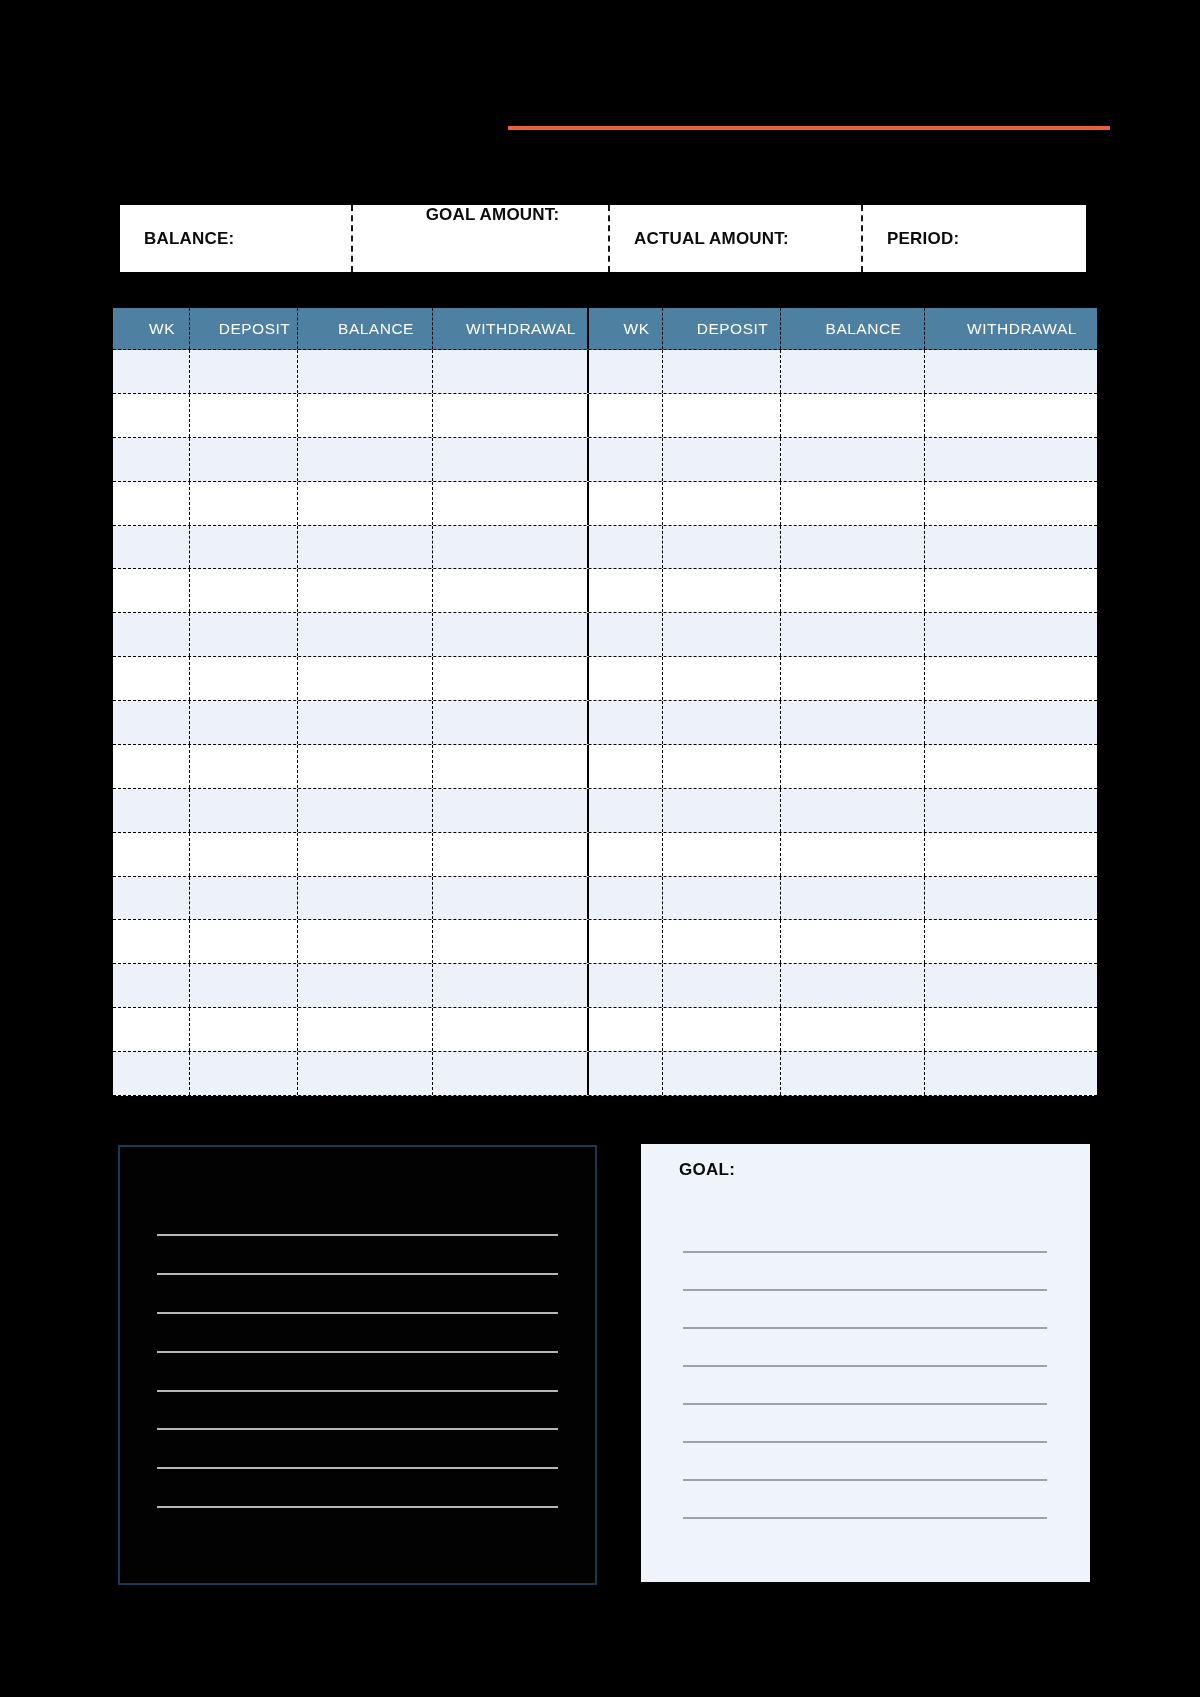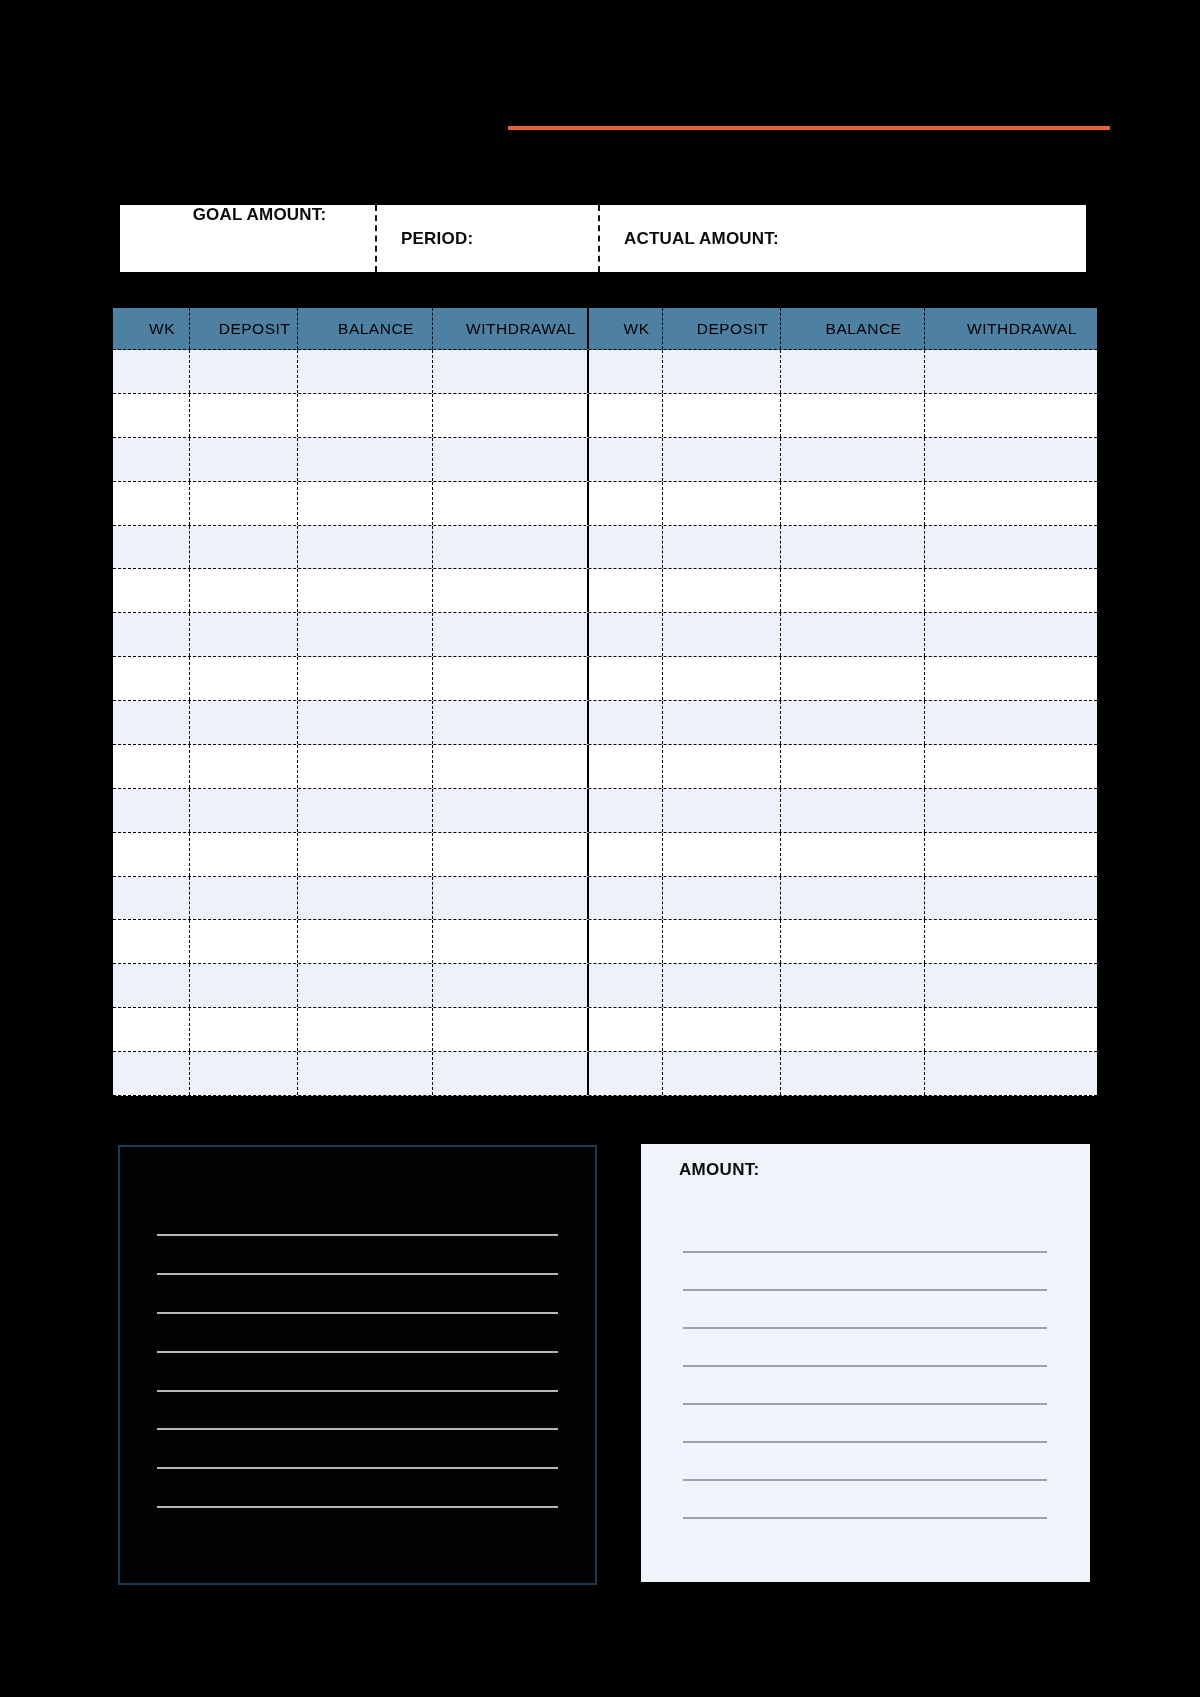--- a/index.html
+++ b/index.html
@@ -41,21 +41,21 @@
     display:grid;
     grid-template-columns:77px 108px 135px 156px 74px 118px 144px 172px;
   }
   .t-header {
     height:42px; background:var(--header-bg, #4D80A1);
     border-bottom:1px dashed #000; box-sizing:border-box;
   }
   .th {
     display:flex; align-items:center; justify-content:center;
     box-sizing:border-box; padding-left:22px; overflow:hidden;
-    color:#000000; font-size:15.5px; font-weight:400; letter-spacing:0.5px;
+    color:#ffffff; font-size:15.5px; font-weight:400; letter-spacing:0.5px;
     white-space:nowrap; border-right:1px dashed #0a0a0a;
   }
   .t-row > :nth-child(4) { border-right:2px solid #000 !important; }
   .t-row > :last-child { border-right:none; }
   .t-body-row {
     height:43.88px; box-sizing:border-box;
     border-bottom:1px dashed #000; background:#ffffff;
   }
   .t-body-row:nth-child(odd) { background:var(--alt-row, #EDF2FA); }
   .td { border-right:1px dashed #000; box-sizing:border-box; }
@@ -88,30 +88,34 @@
   }
 </style>
 </head>
 <body>
 
 <div class="page">
 
   <div class="accent-line"></div>
 
   <div class="summary-bar">
+    <div class="summary-cell c0">
+      <span class="summary-label">BALANCE:</span>
+      <span class="summary-value"></span>
+    </div>
     <div class="summary-cell c1">
       <span class="summary-label">GOAL AMOUNT:</span>
       <span class="summary-value"></span>
     </div>
+    <div class="summary-cell c2">
+      <span class="summary-label">ACTUAL AMOUNT:</span>
+      <span class="summary-value"></span>
+    </div>
     <div class="summary-cell c3">
       <span class="summary-label">PERIOD:</span>
-      <span class="summary-value"></span>
-    </div>
-    <div class="summary-cell c2">
-      <span class="summary-label">ACTUAL AMOUNT:</span>
       <span class="summary-value"></span>
     </div>
   </div>
 
   <div class="tracker">
     <div class="t-row t-header">
       <div class="th">WK</div>
       <div class="th">DEPOSIT</div>
       <div class="th">BALANCE</div>
       <div class="th">WITHDRAWAL</div>
@@ -301,21 +305,21 @@
         <div class="write-line"></div>
         <div class="write-line"></div>
         <div class="write-line"></div>
         <div class="write-line"></div>
         <div class="write-line"></div>
         <div class="write-line"></div>
       </div>
   </div>
 
   <div class="notes-panel">
-    <div class="notes-label">AMOUNT:</div>
+    <div class="notes-label">GOAL:</div>
     <div class="notes-lines" id="notes-lines">
         <div class="notes-line"></div>
         <div class="notes-line"></div>
         <div class="notes-line"></div>
         <div class="notes-line"></div>
         <div class="notes-line"></div>
         <div class="notes-line"></div>
         <div class="notes-line"></div>
         <div class="notes-line"></div>
       </div>

